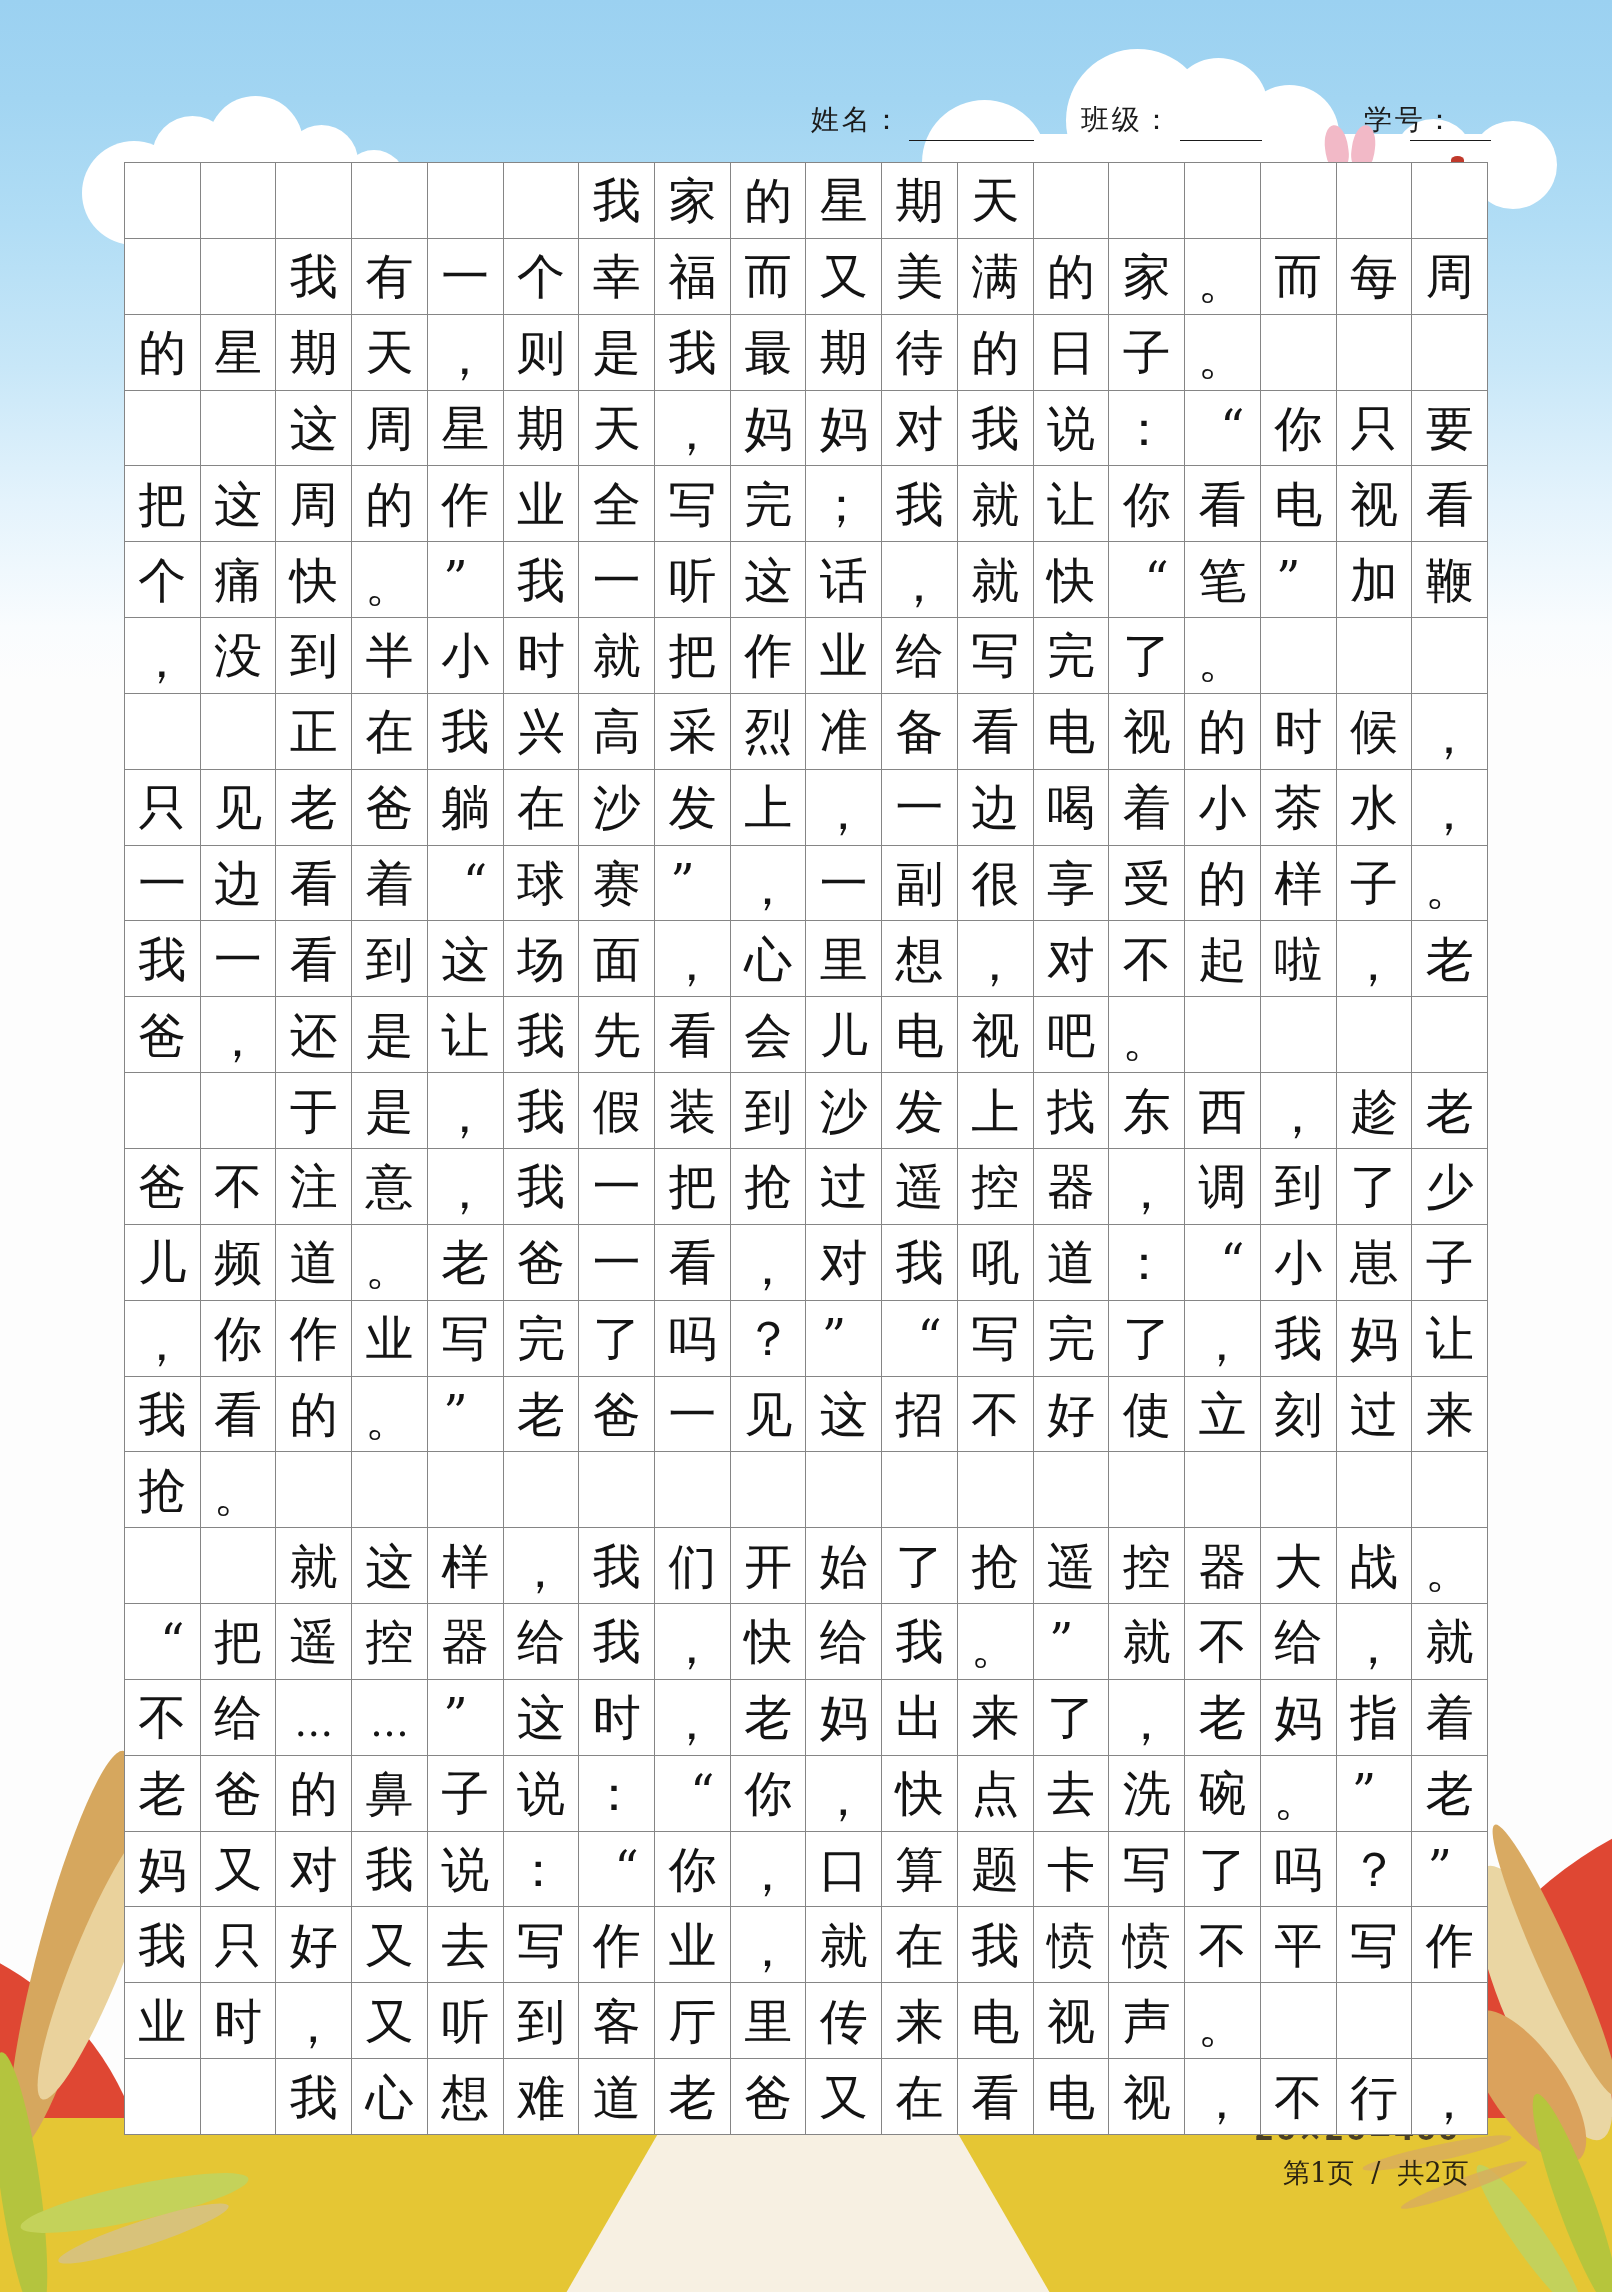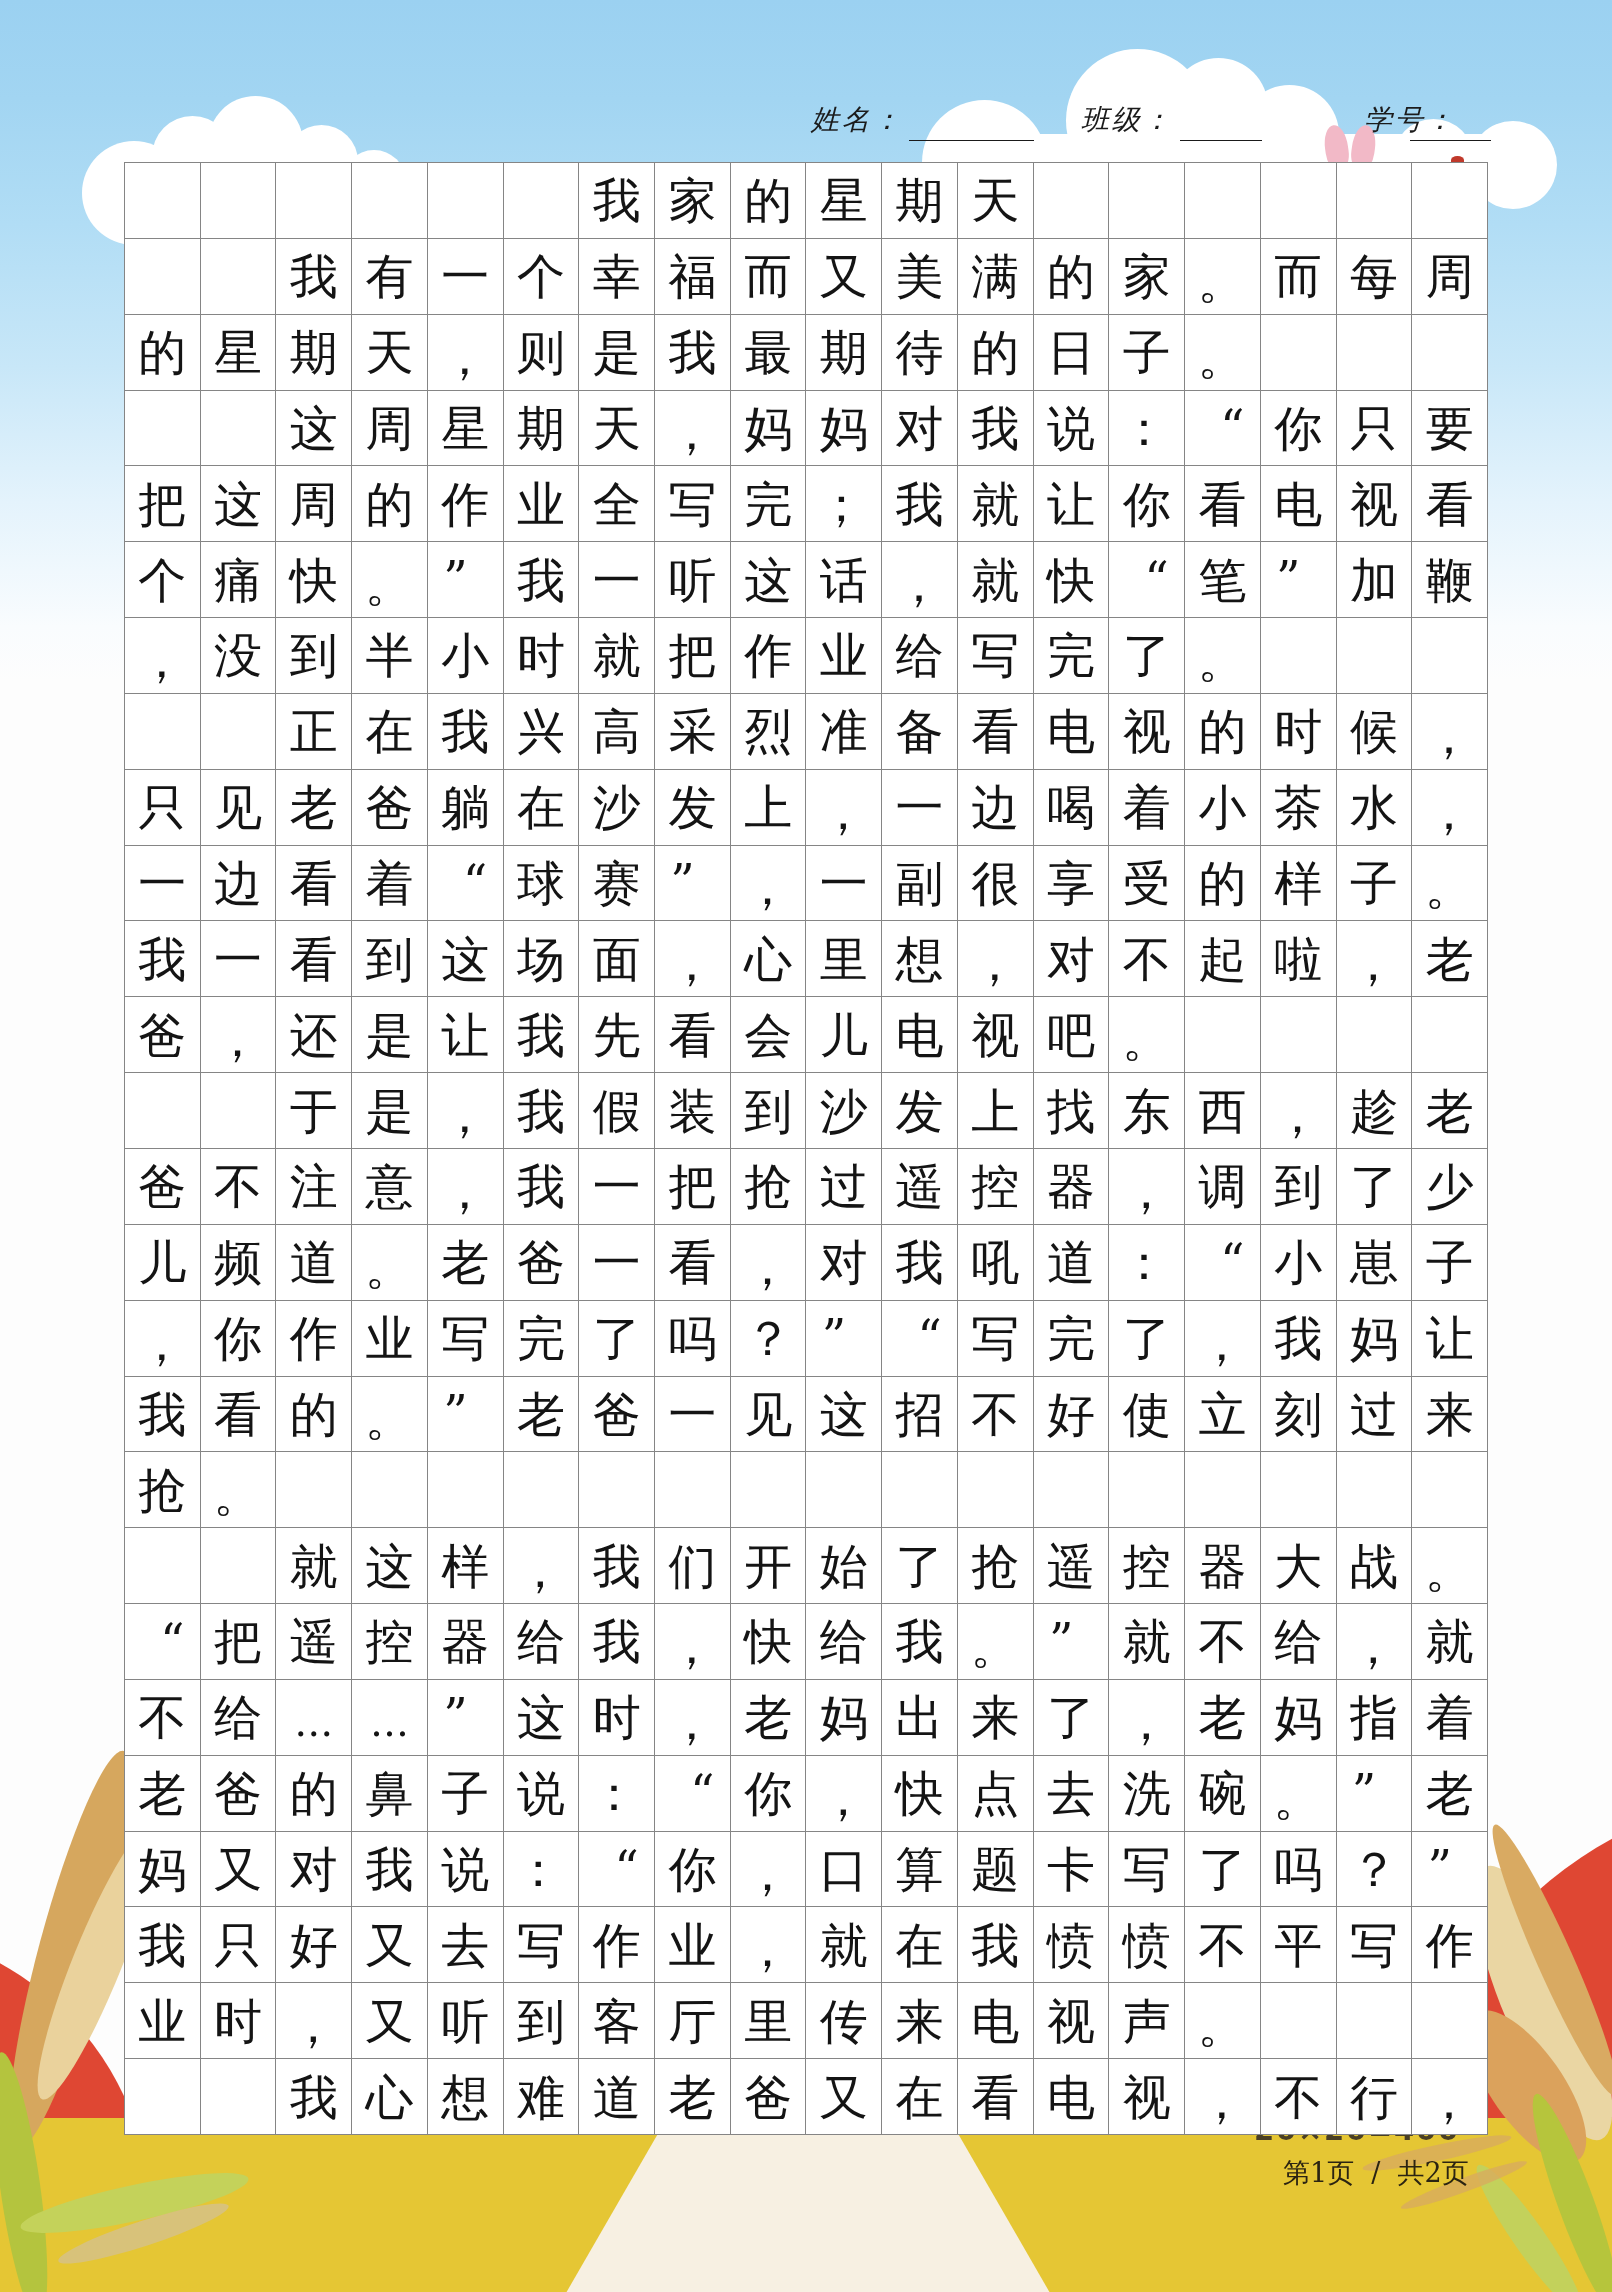--- a/index.html
+++ b/index.html
@@ -9,21 +9,21 @@
   .bg-sky{left:0;top:0;width:1612px;height:681px;background:linear-gradient(to bottom,#9bd1f1 0,#a2d5f2 99px,#b1ddf5 224px,#c8e7f8 367px,#e4f3fc 502px,#f9fcfe 627px,#fdfdfd 681px);}
   .puff{position:absolute;background:#ffffff;border-radius:50%;}
   .puff-base{position:absolute;background:#ffffff;border-radius:0 0 54px 54px;}
   .ear{position:absolute;background:#f2b9c7;border-radius:50% 50% 40% 40%;}
   
   .hill{position:absolute;background:var(--hill,#df4733);border-radius:50%;}
   .ground{left:0;top:2118px;width:1612px;height:175px;background:var(--ground,#e5c634);}
   .road{left:0;top:2118px;width:1612px;height:175px;background:var(--road,#f7f0e2);clip-path:polygon(667px 0,949px 0,1050px 175px,566px 175px);}
   .reed{position:absolute;border-radius:50%;}
   
-  .hdr{left:0;top:0;width:1612px;height:161px;z-index:4;font-style:italic;}
+  .hdr{left:0;top:0;width:1612px;height:161px;z-index:4;}
   .hdr-label{position:absolute;top:104px;font-size:28px;line-height:32px;letter-spacing:2.7px;color:#1b1b1b;font-family:"DejaVu Serif",serif;white-space:nowrap;}
   .hdr-line{position:absolute;top:115px;height:25px;border-bottom:1.8px solid #1a1a1a;font-size:21.5px;line-height:25px;}
   
   .foot-spec{left:1254px;top:2115px;font-size:29px;line-height:30px;color:#4a3f24;letter-spacing:1.8px;z-index:2;white-space:nowrap;font-weight:bold;}
   .foot-page{left:1283px;top:2157px;font-size:27px;line-height:32px;color:#2b2412;white-space:pre;z-index:2;font-family:"DejaVu Serif",serif;}
   
   .grid{left:124px;top:162px;width:1364px;height:1973px;box-sizing:border-box;border-left:1.8px solid var(--grid-line,#858585);border-top:1.8px solid var(--grid-line,#858585);background:#ffffff;display:grid;grid-template-columns:repeat(18,1fr);grid-template-rows:repeat(26,1fr);z-index:3;}
   .cell{box-sizing:border-box;border-right:1.8px solid var(--grid-line,#858585);border-bottom:1.8px solid var(--grid-line,#858585);display:flex;align-items:center;justify-content:center;font-family:"DejaVu Serif",serif;font-size:48px;line-height:1;color:#141414;overflow:hidden;}
   .cell.p-bl{justify-content:flex-start;align-items:flex-end;padding:0 0 9px 12.5px;}
   .cell.p-l{justify-content:flex-start;padding-left:10.7px;}

